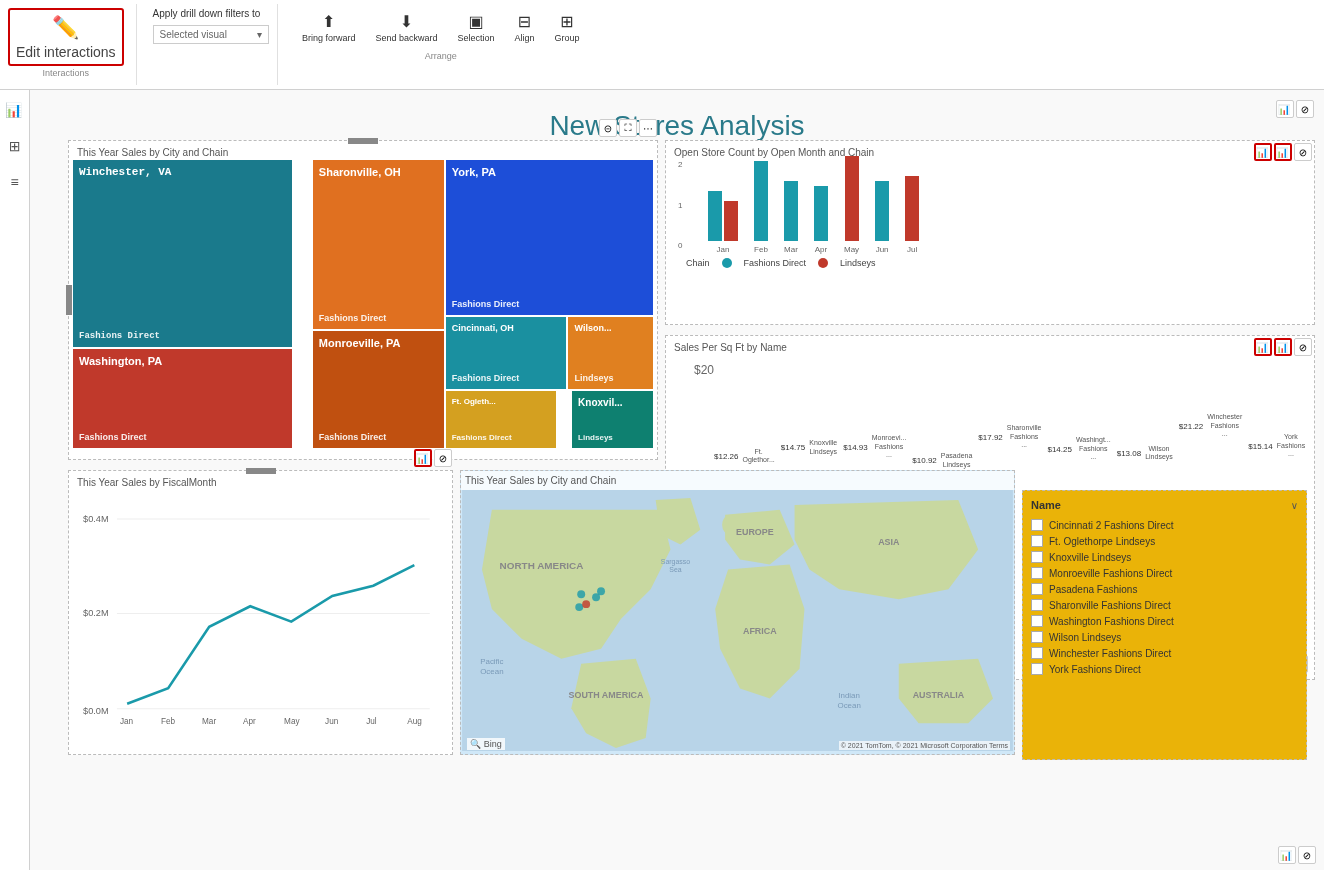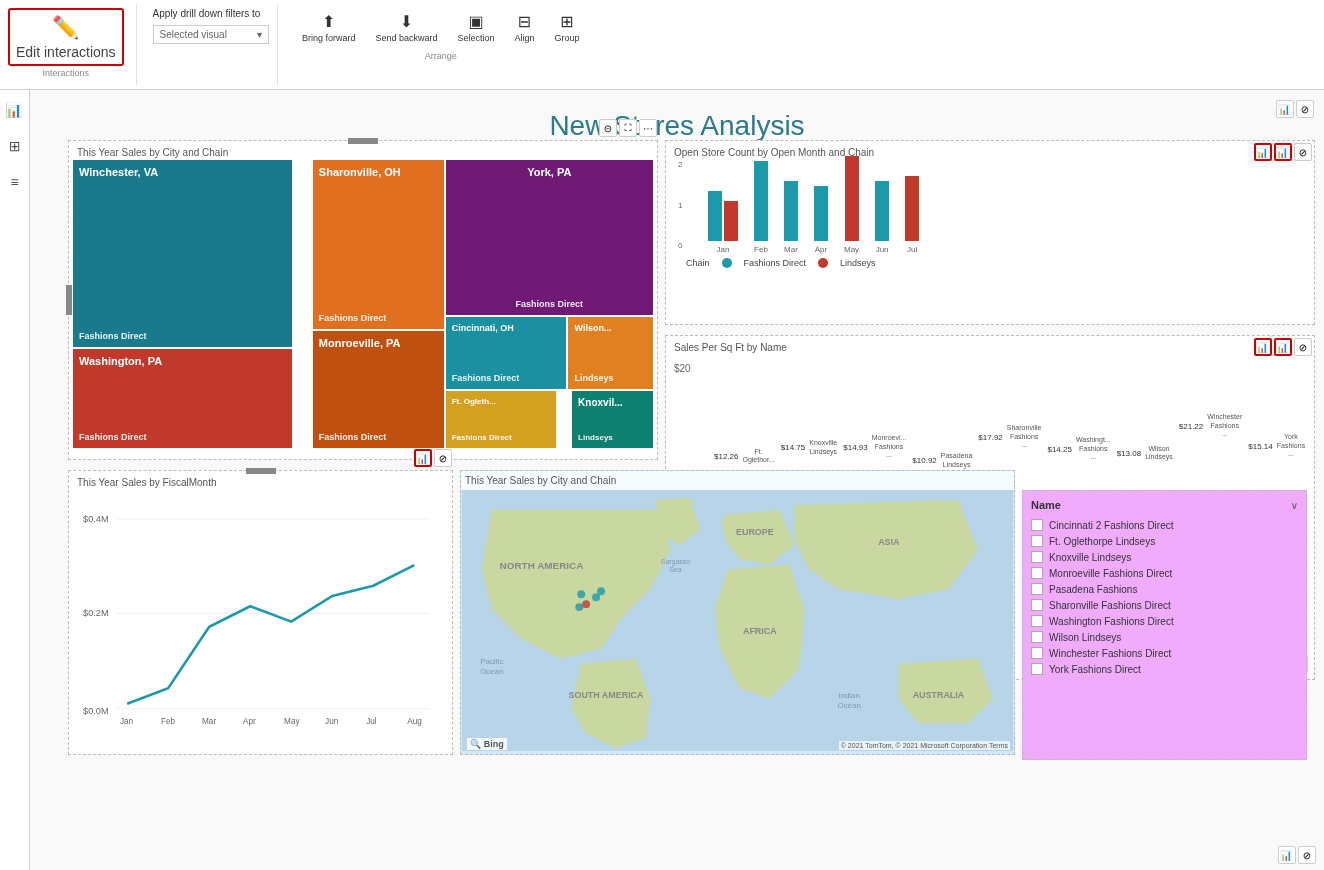--- a/index.html
+++ b/index.html
@@ -175,25 +175,25 @@
       flex-direction: column;
       justify-content: space-between;
       padding: 6px;
       font-size: 9px;
       color: #fff;
       font-weight: 600;
       overflow: hidden;
     }
     .treemap-cell .cell-city { font-size: 11px; font-weight: 700; }
     .treemap-cell .cell-chain { font-size: 9px; opacity: 0.9; }
-    .tc-blue-dark { background: #1a7a8c; }
+    .tc-blue-dark { background: #1a7a8c; font-family: Liberation Mono, monospace; }
     .tc-red { background: #c0392b; }
     .tc-orange { background: #e07020; }
     .tc-orange-dark { background: #c05010; }
-    .tc-navy { background: #701a75; align-items: center; }
+    .tc-navy { background: #1d4ed8; }
     .tc-blue-med { background: #1a90a0; }
     .tc-orange2 { background: #e08020; }
     .tc-gold { background: #d4a020; }
     .tc-teal { background: #0e8070; }
 
     
     .float-icons {
       position: absolute;
       display: flex;
       gap: 2px;
@@ -364,21 +364,21 @@
     }
 
     
     .name-panel {
       position: absolute;
       left: 992px;
       top: 400px;
       width: 285px;
       height: 270px;
       border: 1px dashed #bbb;
-      background: #f0abfc;
+      background: #eab308;
       padding: 8px;
       overflow: hidden;
     }
     .name-panel-header {
       display: flex;
       justify-content: space-between;
       align-items: center;
       margin-bottom: 6px;
     }
     .name-panel-title { font-size: 11px; font-weight: 600; color: #333; }
@@ -622,21 +622,21 @@
   <div class="sqft-chart-container">
 
     <div class="float-icons" style="position:absolute;top:2px;right:2px;">
       <div class="float-icon icon-red-box">📊</div>
       <div class="float-icon icon-red-box">📊</div>
       <div class="float-icon">⊘</div>
     </div>
     <div class="chart-title">Sales Per Sq Ft by Name</div>
     <div style="position:relative;padding:4px 8px;">
 
-      <div style="position:absolute;left:4px;top:8px;font-size:10px;color:#666;display:flex;flex-direction:column;gap:100px;">
+      <div style="position:absolute;left:24px;top:8px;font-size:12px;color:#666;display:flex;flex-direction:column;gap:100px;">
         <span>$20</span>
         <span>$0</span>
       </div>
       <div class="sqft-bars-row" style="margin-left:28px;">
         <div class="sqft-bar-item">
           <div class="sqft-bar-val">$12.26</div>
           <div class="sqft-bar-rect" style="height:82px;"></div>
           <div class="sqft-bar-name">Ft.<br>Oglethor...</div>
         </div>
         <div class="sqft-bar-item">
@@ -766,21 +766,21 @@
         <text x="390" y="220" font-size="8" fill="#7a9ab8" text-anchor="middle">Ocean</text>
 
         <circle cx="120" cy="105" r="4" fill="#1a9aaa" opacity="0.8"></circle>
         <circle cx="135" cy="108" r="4" fill="#1a9aaa" opacity="0.8"></circle>
         <circle cx="118" cy="118" r="4" fill="#1a9aaa" opacity="0.8"></circle>
         <circle cx="140" cy="102" r="4" fill="#1a9aaa" opacity="0.8"></circle>
         <circle cx="125" cy="115" r="4" fill="#c0392b" opacity="0.8"></circle>
       </svg>
     </div>
 
-    <div style="position:absolute;bottom:4px;left:6px;font-size:9px;font-weight:700;color:#555;background:rgba(255,255,255,0.8);padding:1px 3px;">🔍 Bing</div>
+    <div style="position:absolute;bottom:4px;left:6px;font-size:9px;font-weight:400;color:#555;background:rgba(255,255,255,0.8);padding:1px 3px;">🔍 Bing</div>
 
     <div style="position:absolute;bottom:4px;right:4px;font-size:7px;color:#555;background:rgba(255,255,255,0.7);padding:1px 2px;">© 2021 TomTom, © 2021 Microsoft Corporation  Terms</div>
   </div>
 
   <div class="name-panel">
     <div class="name-panel-header">
       <div class="name-panel-title">Name</div>
       <div class="name-panel-chevron">∨</div>
     </div>
 

